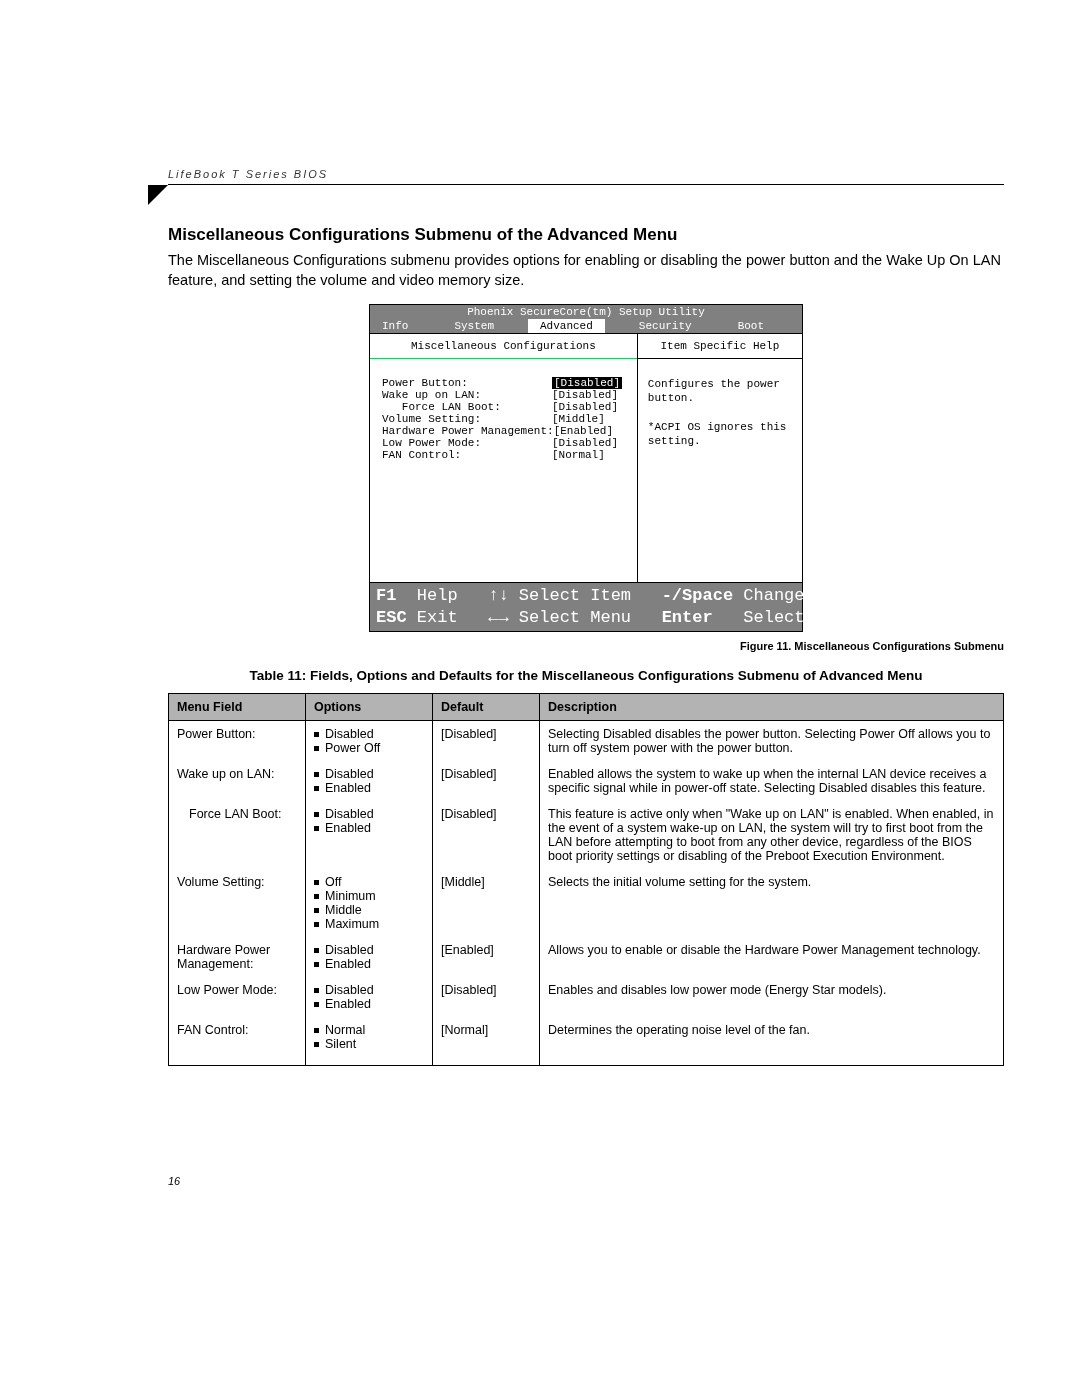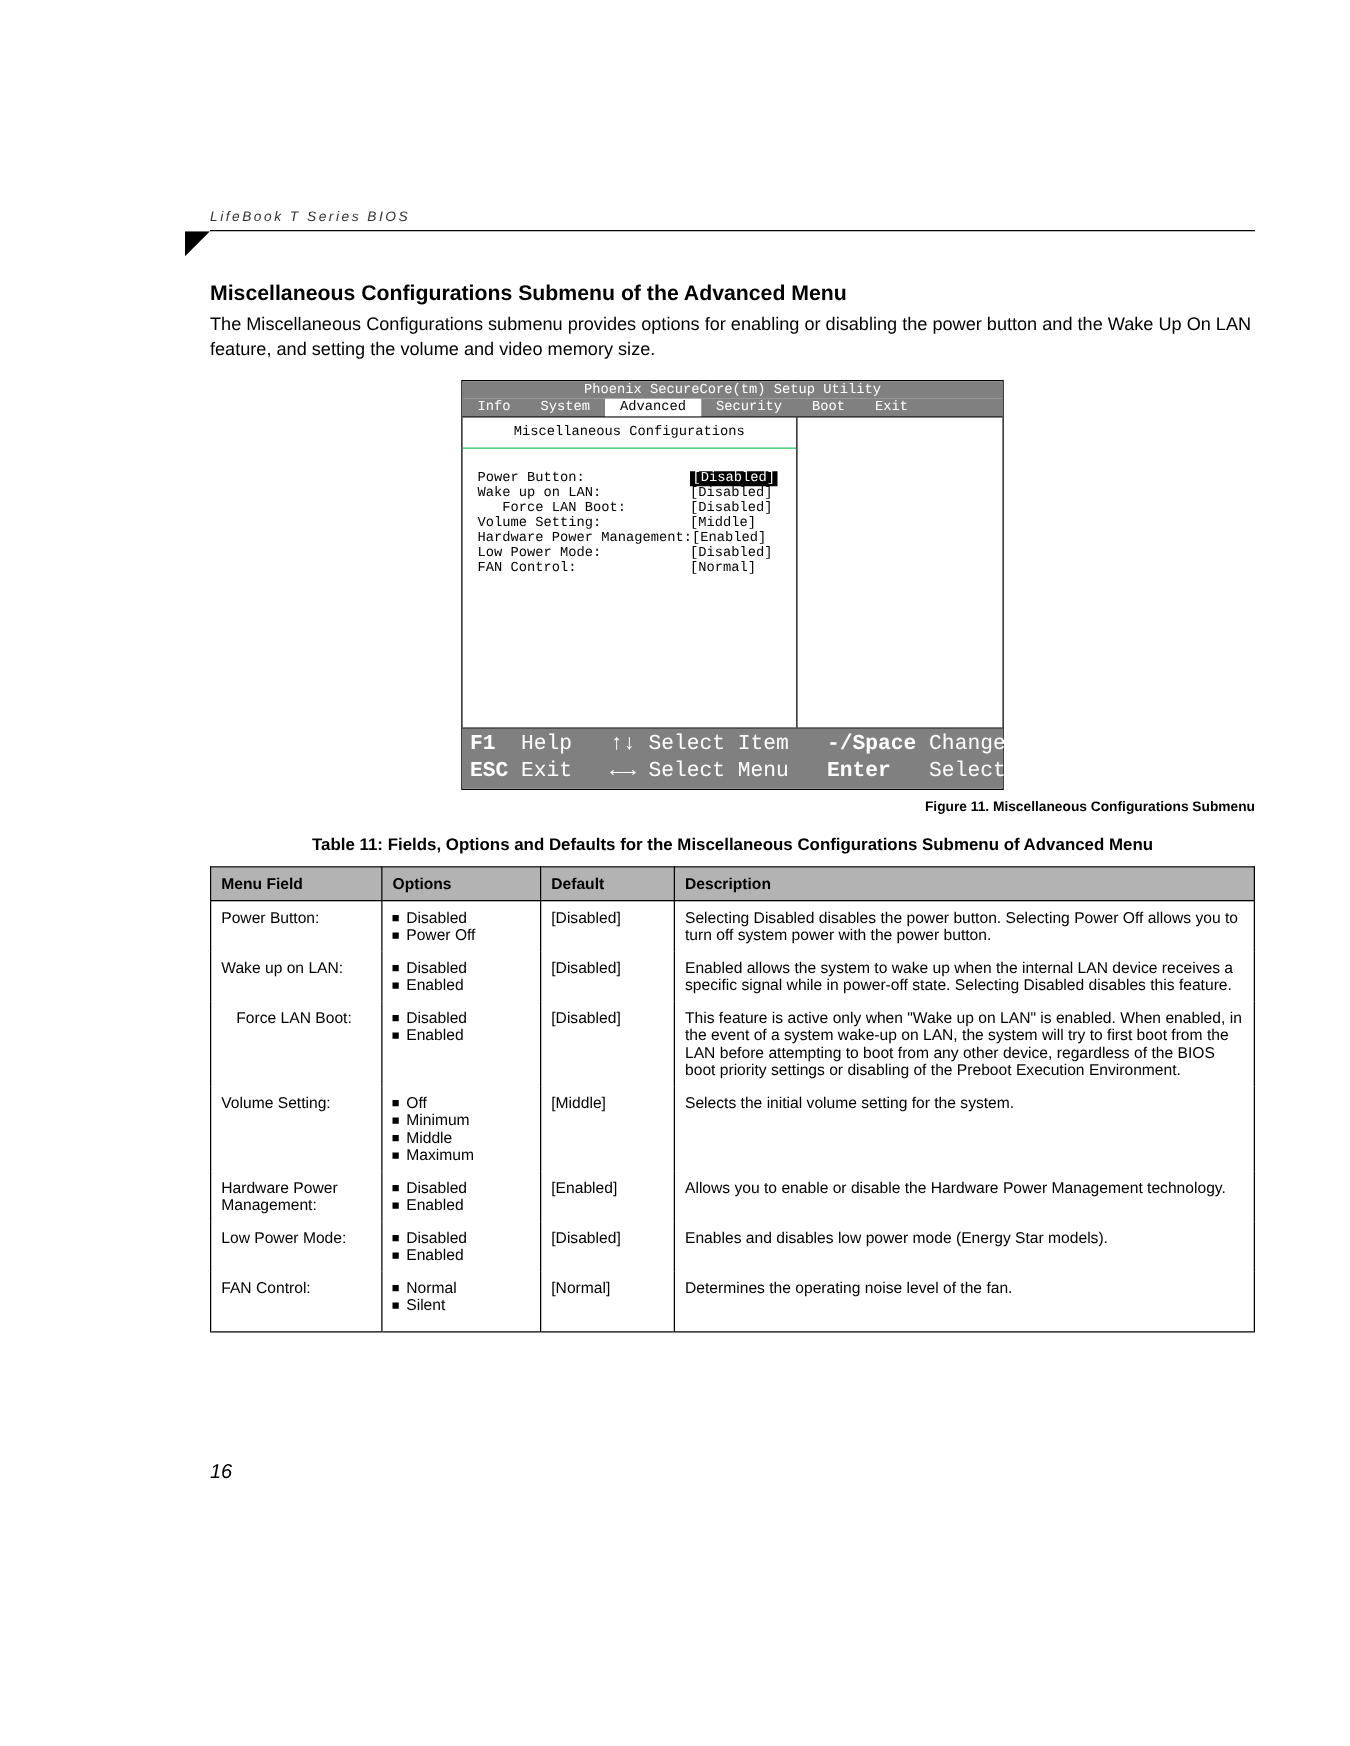--- a/index.html
+++ b/index.html
@@ -60,20 +60,21 @@
     text-align:center;
     font-size:11px;
     padding:1px 0;
     letter-spacing:0;
   }
   .bios-menu {
     background:#808080;
     color:#fff;
     display:flex;
     font-size:11px;
+    gap:22px;
   }
   .bios-menu span {
     padding:1px 12px;
   }
   .bios-menu .sel {
     background:#fff;
     color:#000;
   }
   .bios-body {
     display:flex;
@@ -169,21 +170,21 @@
     width:5px; height:5px;
     background:#000;
     margin: 0 6px 2px 0;
     vertical-align: middle;
   }
   .pagenum {
     position:absolute;
     left: 168px;
     bottom: 192px;
     font-style: italic;
-    font-size: 16px;
+    font-size: 11px;
   }
 </style>
 </head>
 <body>
 
 <div class="page">
 
   <div class="running-head">LifeBook T Series BIOS</div>
   <hr class="head-sep">
 
@@ -232,20 +233,24 @@
             </div>
             <div class="bios-row">
               <span class="lab">Low Power Mode:</span>
               <span class="val">[Disabled]</span>
             </div>
             <div class="bios-row">
               <span class="lab">FAN Control:</span>
               <span class="val">[Normal]</span>
             </div>
           </div>
+      </div>
+      <div class="bios-right">
+        <div class="bios-subhead-r">Item Specific Help</div>
+        <div class="bios-help" id="bios-help">Configures the power button.<br>&nbsp;<br>*ACPI OS ignores this setting.</div>
       </div>
     </div>
     <div class="bios-foot">
       <div class="bios-foot-row">
         <span class="bf"><span class="hk">F1</span>  <span>Help</span>   </span>
         <span class="bf"><span class="hk">↑↓</span> <span>Select Item</span>   </span>
         <span class="bf"><span class="hk">-/Space</span> <span>Change Values</span>    </span>
         <span class="bf"><span class="hk">F9</span>  <span>Setup Defaults</span></span>
       </div>
       <div class="bios-foot-row">

